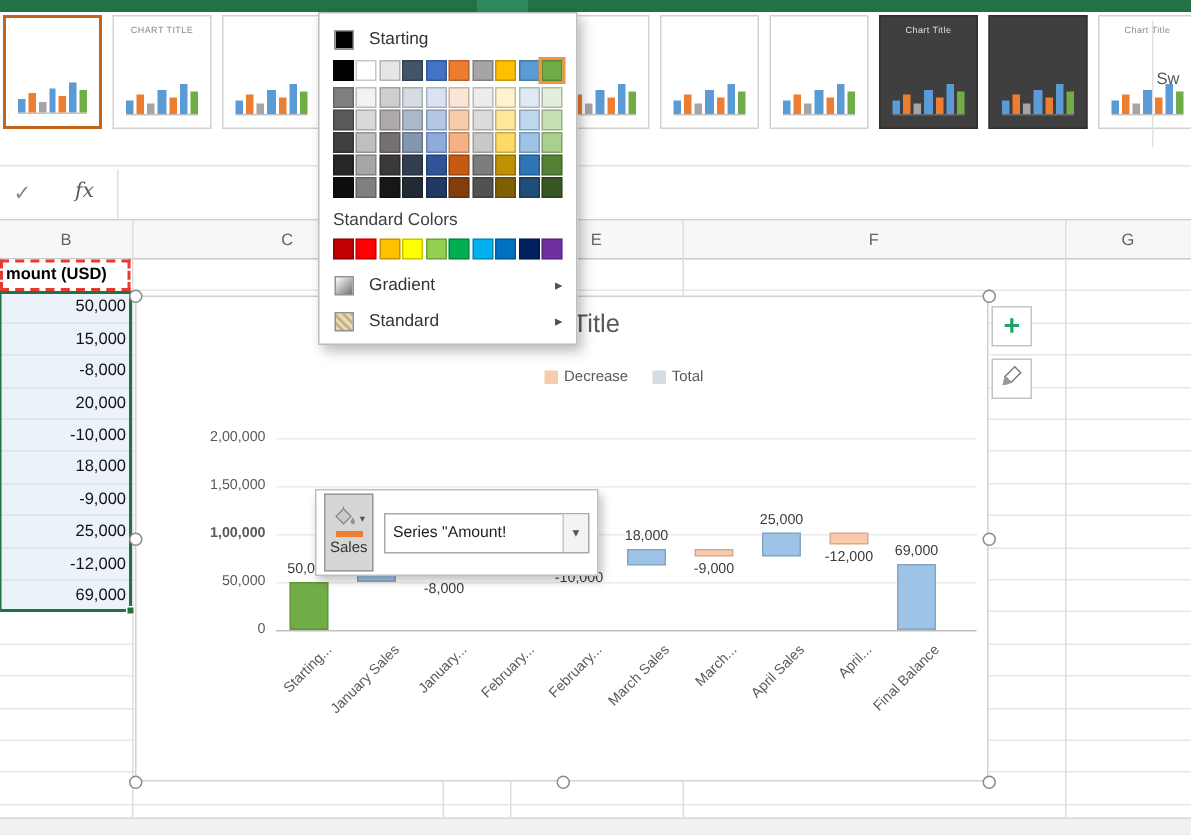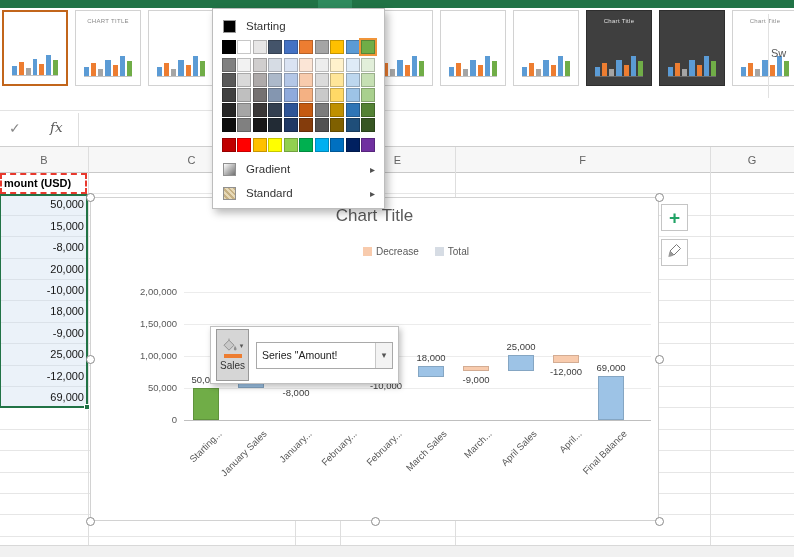--- a/index.html
+++ b/index.html
@@ -283,21 +283,21 @@
       <div class="leg-item">
         <div class="leg-sw" style="background: rgb(214, 220, 228);"></div>
         <div>Total</div>
       </div>
     </div>
     <div class="grid-h" style="top: 94px;"></div>
     <div class="ytick" style="top: 88px;">2,00,000</div>
     <div class="grid-h" style="top: 126px;"></div>
     <div class="ytick" style="top: 120px;">1,50,000</div>
     <div class="grid-h" style="top: 158px;"></div>
-    <div class="ytick" style="top: 152px;">1,00,000</div>
+    <div class="ytick" style="top: 152px; font-weight: bold;">1,00,000</div>
     <div class="grid-h" style="top: 190px;"></div>
     <div class="ytick" style="top: 184px;">50,000</div>
     <div class="axis-h" style="top: 222px;"></div>
     <div class="ytick" style="top: 216px;">0</div>
     <div class="wbar" style="left: 102px; top: 190px; width: 26px; height: 32px; background: rgb(112, 173, 71);"></div>
     <div class="dlabel" style="left: 83px; top: 176px;">50,000</div>
     <div class="cat" style="left: 30px; top: 230px;">Starting...</div>
     <div class="wbar" style="left: 147px; top: 180.4px; width: 26px; height: 9.6px; background: rgb(157, 195, 230);"></div>
     <div class="dlabel" style="left: 128px; top: 166.4px;">15,000</div>
     <div class="cat" style="left: 75px; top: 230px;">January Sales</div>
@@ -461,20 +461,21 @@
         <div class="sw selsw" style="background: rgb(112, 173, 71);"></div>
         <div class="tints">
           <div class="sw" style="background: rgb(226, 239, 218);"></div>
           <div class="sw" style="background: rgb(198, 224, 180);"></div>
           <div class="sw" style="background: rgb(169, 208, 142);"></div>
           <div class="sw" style="background: rgb(84, 130, 53);"></div>
           <div class="sw" style="background: rgb(55, 86, 35);"></div>
         </div>
       </div>
     </div>
+  <div class="menu-header">Standard Colors</div>
   <div id="standard-row">
       <div class="sw" style="background: rgb(192, 0, 0);"></div>
       <div class="sw" style="background: rgb(255, 0, 0);"></div>
       <div class="sw" style="background: rgb(255, 192, 0);"></div>
       <div class="sw" style="background: rgb(255, 255, 0);"></div>
       <div class="sw" style="background: rgb(146, 208, 80);"></div>
       <div class="sw" style="background: rgb(0, 176, 80);"></div>
       <div class="sw" style="background: rgb(0, 176, 240);"></div>
       <div class="sw" style="background: rgb(0, 112, 192);"></div>
       <div class="sw" style="background: rgb(0, 32, 96);"></div>

